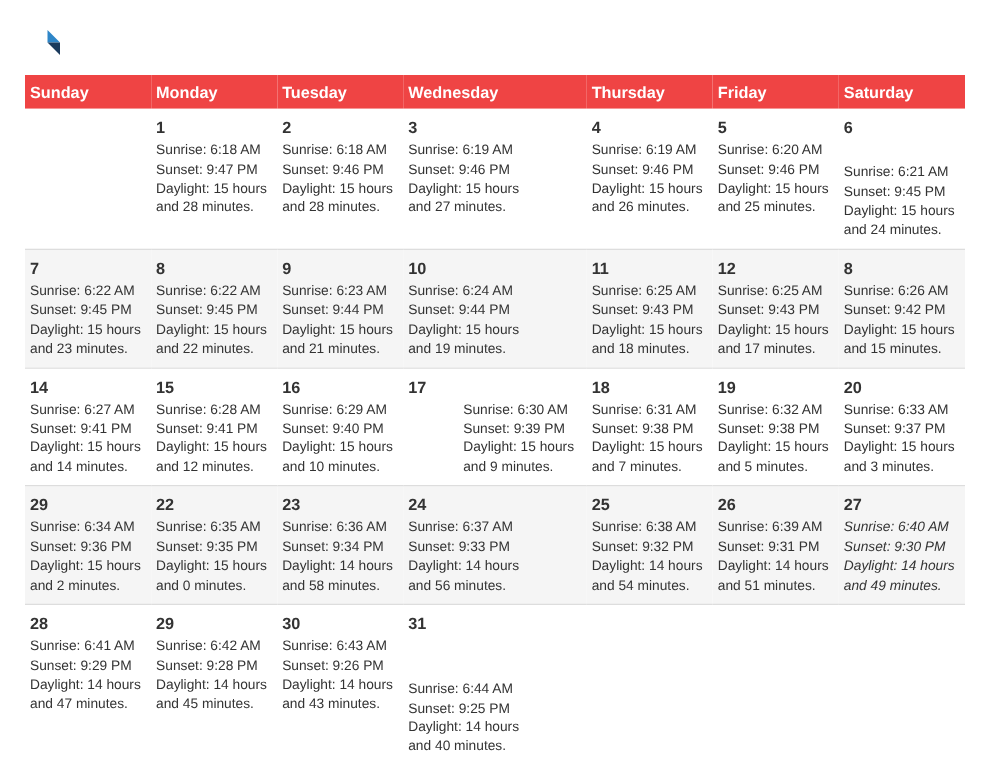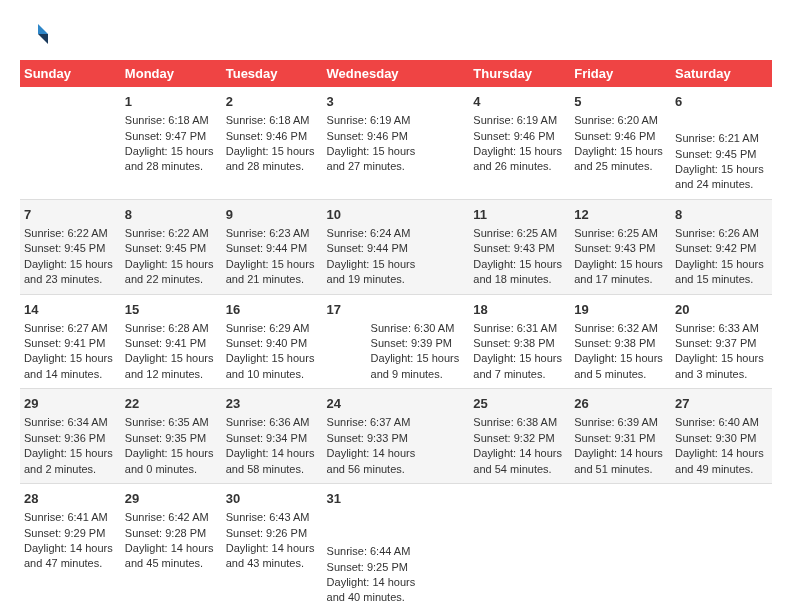--- a/index.html
+++ b/index.html
@@ -310,21 +310,21 @@
         </td>
         <td>
           <span class="day-num">26</span>
           <div class="day-info" style="white-space: pre-line;">Sunrise: 6:39 AM
 Sunset: 9:31 PM
 Daylight: 14 hours
 and 51 minutes.</div>
         </td>
         <td>
           <span class="day-num">27</span>
-          <div class="day-info" style="white-space: pre-line;">Sunrise: 6:40 AM
+          <div class="day-info" style="white-space: pre-line; font-style: italic;">Sunrise: 6:40 AM
 Sunset: 9:30 PM
 Daylight: 14 hours
 and 49 minutes.</div>
         </td>
       </tr>
       <tr>
         <td>
           <span class="day-num">28</span>
           <div class="day-info" style="white-space: pre-line;">Sunrise: 6:41 AM
 Sunset: 9:29 PM

